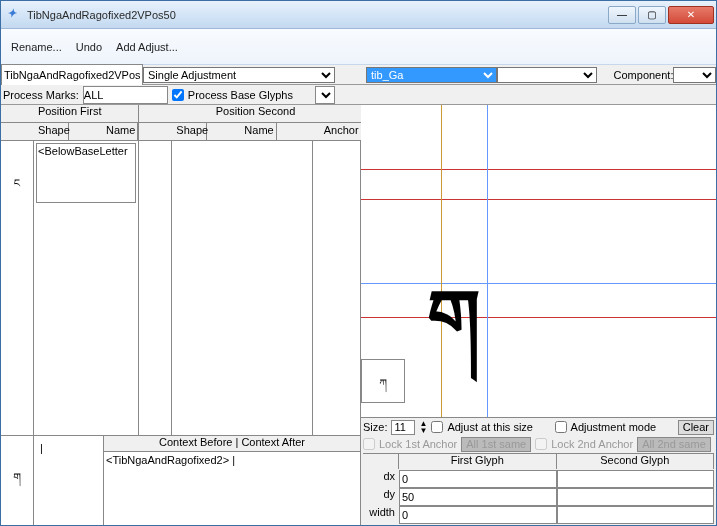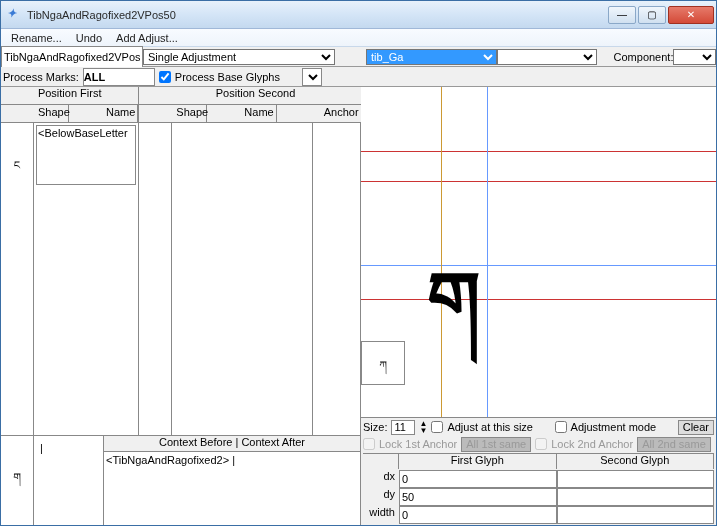--- a/index.html
+++ b/index.html
@@ -7,21 +7,21 @@
 
 .window { width: 717px; height: 526px; background: #fff; border: 1px solid #3a6ea5; display: flex; flex-direction: column; }
 
 .titlebar { height: 28px; background: linear-gradient(to bottom, #e8f1fb 0%, #d4e5f7 50%, #c4d9ef 100%); display: flex; align-items: center; padding-left: 6px; border-bottom: 1px solid #a0b8d8; }
 .titlebar .icon { width: 16px; height: 16px; margin-right: 4px; color: #3a7bd5; font-weight: bold; font-style: italic; }
 .titlebar .title { color: #2a2a2a; flex: 1; }
 .titlectrls { display: flex; }
 .titlectrls .btn { width: 28px; height: 18px; margin-right: 2px; border: 1px solid #8aa8c8; background: linear-gradient(to bottom,#f0f6fc,#d0e0f0); border-radius: 2px; display:flex; align-items:center; justify-content:center; font-size:10px; }
 .titlectrls .btn.close { width: 46px; background: linear-gradient(to bottom,#e67a6a,#d44a38); color:#fff; border-color:#a03020; }
 
-.menubar { height: 18px; background: linear-gradient(to bottom,#f8fbff,#eef4fb); border-bottom: 1px solid #c8d8ea; display:flex; align-items:center; padding-left:10px; gap: 14px; }
+.menubar { height: 36px; background: linear-gradient(to bottom,#f8fbff,#eef4fb); border-bottom: 1px solid #c8d8ea; display:flex; align-items:center; padding-left:10px; gap: 14px; }
 .menubar span { color:#222; }
 
 .toolbar1 { height: 20px; display:flex; align-items:center; border-bottom:1px solid #999; background:#f0f0f0; }
 .toolbar1 input[type=text] { height:22px; border:1px solid #888; background:#fff; padding:1px 2px; }
 .component-lbl { margin-left:17px; }
 
 .toolbar2 { height: 20px; display:flex; align-items:center; border-bottom:1px solid #999; background:#f0f0f0; padding-left:2px; gap:4px; }
 .toolbar2 select, .toolbar2 input[type=text] { height:18px; border:1px solid #888; }
 
 .main { flex:1; display:flex; min-height:0; }
@@ -92,21 +92,21 @@
     <select style="width:208px"><option>Single Adjustment</option></select>
     <div style="width:34px"></div>
     <select style="width:142px;background:#3399ff;color:#fff"><option>tib_Ga</option></select>
     <select style="width:108px"><option></option></select>
     <span class="component-lbl">Component:</span>
     <select style="width:46px"><option></option></select>
   </div>
 
   <div class="toolbar2">
     <span>Process Marks:</span>
-    <input type="text" style="width: 72px; font-weight: bold;" value="ALL">
+    <input type="text" style="width: 85px;" value="ALL">
     <input type="checkbox" checked="" class="chk" style="">
     <span>Process Base Glyphs</span>
     <select style="width:20px;margin-left:18px"><option>LTR</option></select>
   </div>
 
   <div class="main">
     <div class="leftpanel">
       <div class="tables">
         <div class="tbl" style="width:152px">
           <div class="tbl-head">Position First</div>

